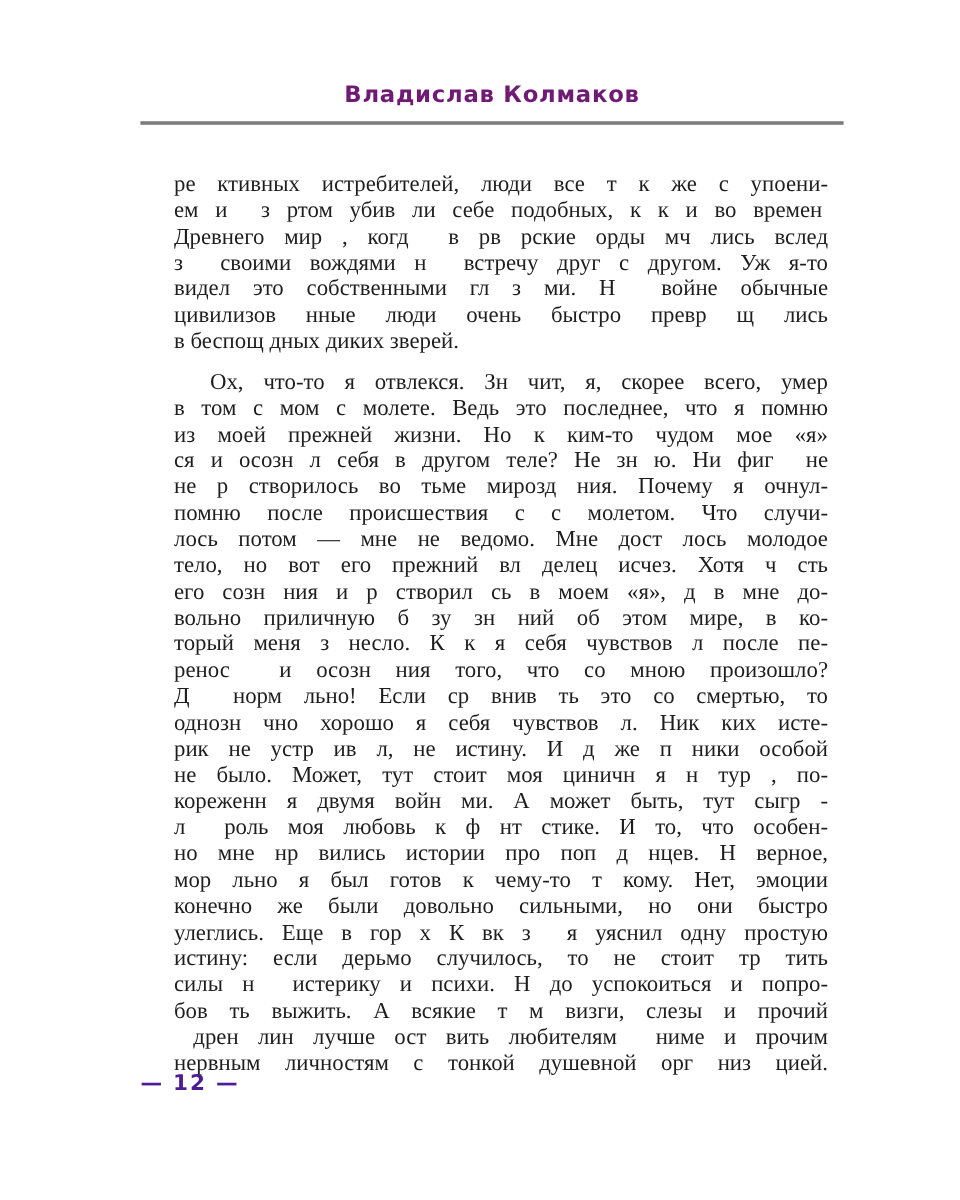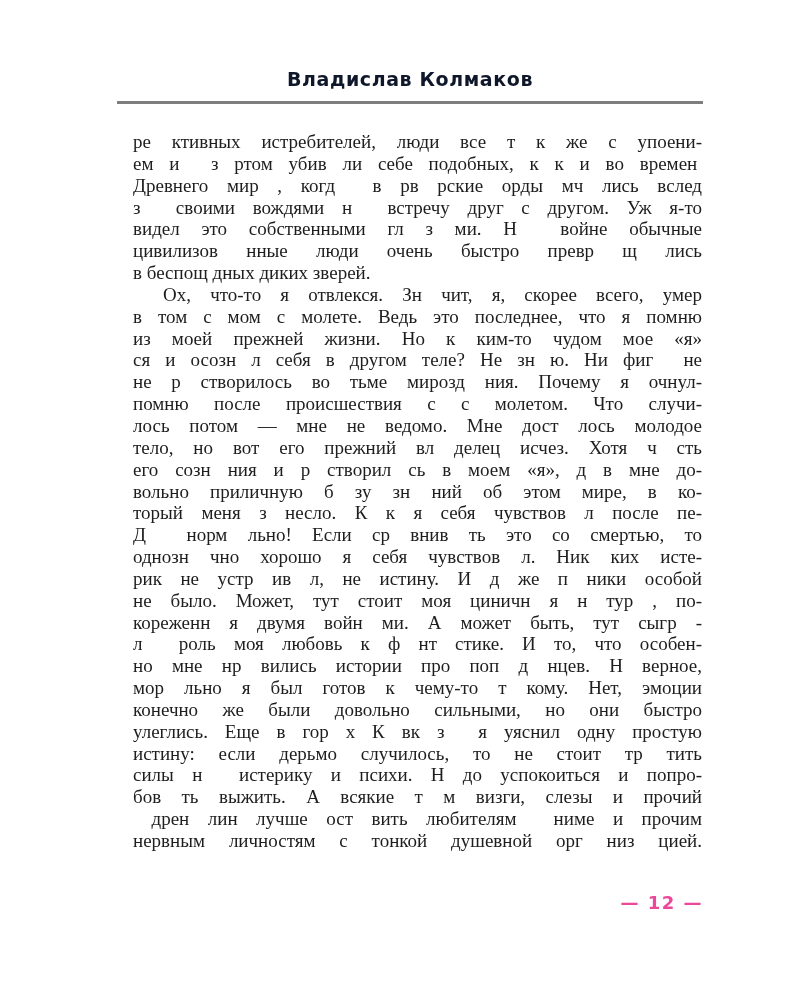--- a/index.html
+++ b/index.html
@@ -17,60 +17,60 @@
   .author-header {
     position: absolute;
     left: 117px;
     top: 68px;
     width: 586px;
     text-align: center;
     font-family: "DejaVu Sans", sans-serif;
     font-weight: 700;
     font-size: 19px;
     letter-spacing: 0.6px;
-    color: #0f172a;
+    color: #701a75;
   }
   .header-rule {
     position: absolute;
     left: 117px;
     top: 101px;
     width: 586px;
     height: 3px;
     background: #7e7e7e;
   }
   .body-text {
     position: absolute;
     left: 133px;
     top: 131px;
     width: 569px;
     font-family: "Liberation Serif", serif;
     font-size: 19px;
     line-height: 21.85px;
     color: #1e1e1e;
   }
-  .paragraph { margin: 0; padding: 0; }
+  .paragraph { margin: 12px; padding: 0; }
   .line {
     height: 21.85px;
     overflow: hidden;
     text-align: justify;
     text-align-last: justify;
   }
   .line.indent { text-indent: 30px; }
   .line.last-left { text-align-last: left; }
   .page-footer {
     position: absolute;
     left: 117px;
     top: 892px;
     width: 586px;
-    text-align: right;
+    text-align: left;
     font-family: "DejaVu Sans", sans-serif;
     font-weight: 700;
     font-size: 18px;
     letter-spacing: 1.5px;
-    color: #ec4899;
+    color: #4c1d95;
   }
 </style>
 </head>
 <body>
 
 <div class="page">
 
   <div class="author-header">Владислав Колмаков</div>
 
   <div class="header-rule"></div>
@@ -90,20 +90,21 @@
         <div class="line">в том с мом с молете. Ведь это последнее, что я помню</div>
         <div class="line">из моей прежней жизни. Но к ким-то чудом мое «я»</div>
         <div class="line">ся и осозн л себя в другом теле? Не зн ю. Ни фиг &nbsp;не</div>
         <div class="line">не р створилось во тьме мирозд ния. Почему я очнул-</div>
         <div class="line">помню после происшествия с с молетом. Что случи-</div>
         <div class="line">лось потом — мне не ведомо. Мне дост лось молодое</div>
         <div class="line">тело, но вот его прежний вл делец исчез. Хотя ч сть</div>
         <div class="line">его созн ния и р створил сь в моем «я», д в мне до-</div>
         <div class="line">вольно приличную б зу зн ний об этом мире, в ко-</div>
         <div class="line">торый меня з несло. К к я себя чувствов л после пе-</div>
+        <div class="line">ренос &nbsp;и осозн ния того, что со мною произошло?</div>
         <div class="line">Д &nbsp;норм льно! Если ср внив ть это со смертью, то</div>
         <div class="line">однозн чно хорошо я себя чувствов л. Ник ких исте-</div>
         <div class="line">рик не устр ив л, не истину. И д же п ники особой</div>
         <div class="line">не было. Может, тут стоит моя циничн я н тур , по-</div>
         <div class="line">кореженн я двумя войн ми. А может быть, тут сыгр -</div>
         <div class="line">л &nbsp;роль моя любовь к ф нт стике. И то, что особен-</div>
         <div class="line">но мне нр вились истории про поп д нцев. Н верное,</div>
         <div class="line">мор льно я был готов к чему-то т кому. Нет, эмоции</div>
         <div class="line">конечно же были довольно сильными, но они быстро</div>
         <div class="line">улеглись. Еще в гор х К вк з &nbsp;я уяснил одну простую</div>

